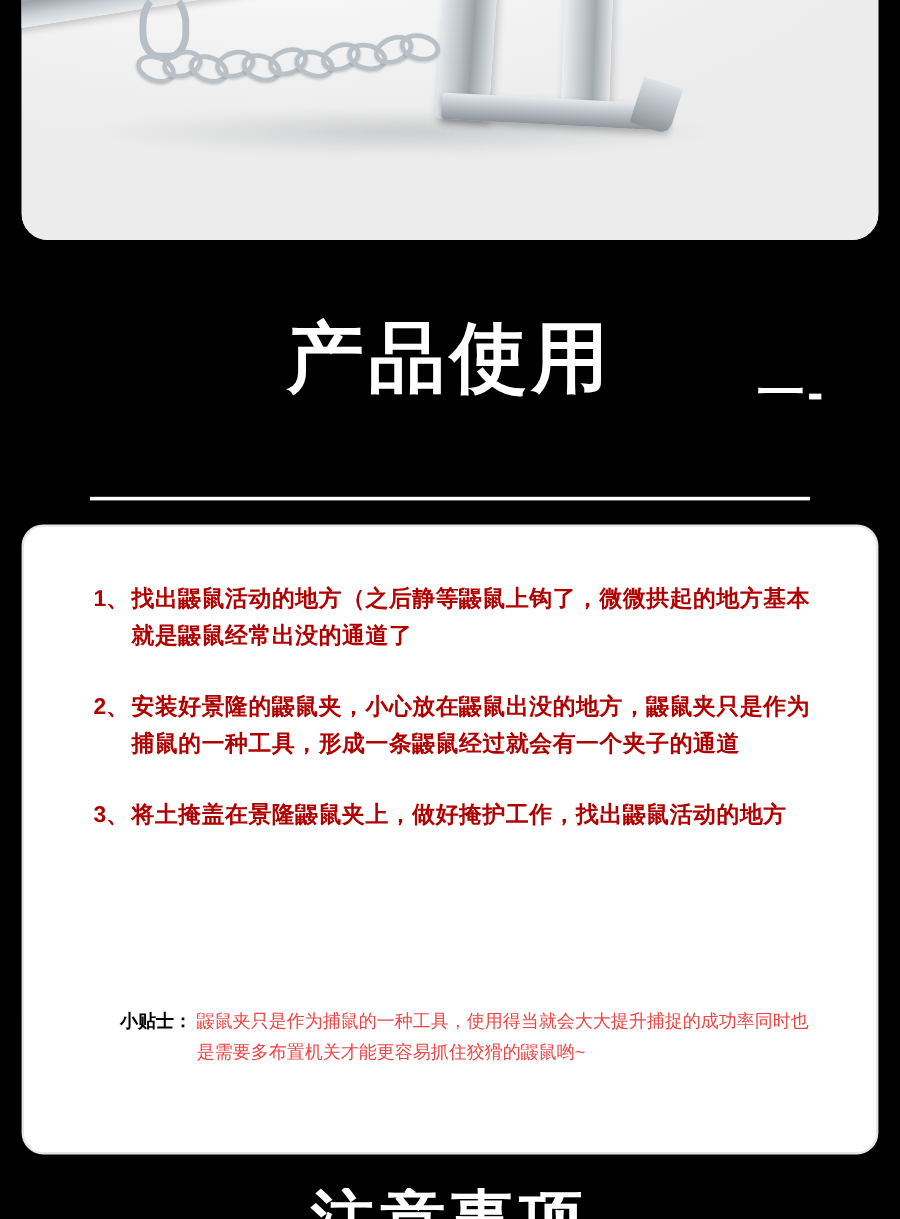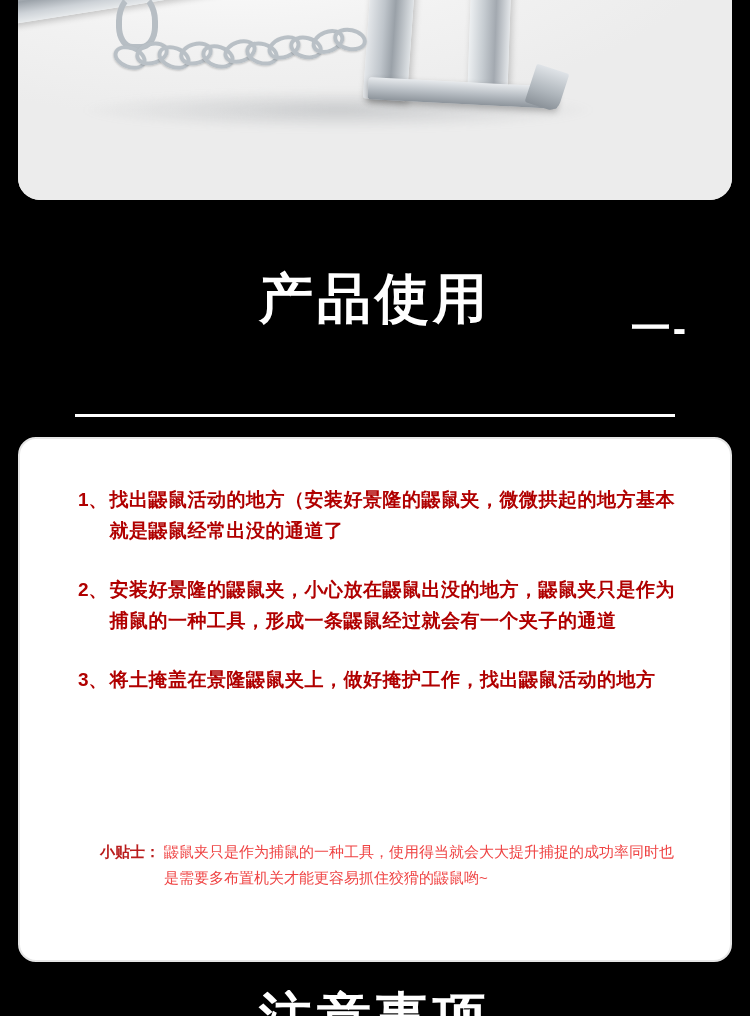--- a/index.html
+++ b/index.html
@@ -131,23 +131,23 @@
   
   .section-title-wrap {
     position: absolute;
     left: 0;
     top: 272px;
     width: 750px;
     text-align: center;
   }
   .section-title {
     display: inline-block;
-    font-family: Liberation Serif, serif;
-    font-weight: bold;
-    font-size: 54px;
+    font-family: Liberation Mono, monospace;
+    font-weight: bold;
+    font-size: 64px;
     letter-spacing: 4px;
     color: #ffffff;
     line-height: 1;
   }
   .title-dashes {
     position: absolute;
     right: 62px;
     top: 36px;
     color: #ffffff;
     font-size: 40px;
@@ -202,21 +202,21 @@
     letter-spacing: 0.5px;
   }
   .tip {
     position: absolute;
     left: 80px;
     top: 400px;
     width: 580px;
     display: flex;
   }
   .tip-label {
-    color: #b91c1c;
+    color: #000000;
     font-size: 15px;
     font-weight: bold;
     line-height: 26px;
     white-space: nowrap;
     margin-right: 4px;
     text-align: center;
   }
   .tip-text {
     color: #ef4444;
     font-size: 15px;
@@ -273,21 +273,21 @@
     <span class="section-title">产品使用</span>
     <span class="title-dashes">一-</span>
   </div>
   <div class="divider"></div>
 
   <div class="card">
     <div class="steps">
 
       <div class="step">
         <span class="step-num">1、</span>
-        <span class="step-text">找出鼹鼠活动的地方（安装好景隆的鼹鼠夹，微微拱起的地方基本就是鼹鼠经常出没的通道了</span>
+        <span class="step-text">找出鼹鼠活动的地方（之后静等鼹鼠上钩了，微微拱起的地方基本就是鼹鼠经常出没的通道了</span>
       </div>
 
       <div class="step">
         <span class="step-num">2、</span>
         <span class="step-text">安装好景隆的鼹鼠夹，小心放在鼹鼠出没的地方，鼹鼠夹只是作为捕鼠的一种工具，形成一条鼹鼠经过就会有一个夹子的通道</span>
       </div>
 
       <div class="step">
         <span class="step-num">3、</span>
         <span class="step-text">将土掩盖在景隆鼹鼠夹上，做好掩护工作，找出鼹鼠活动的地方</span>

